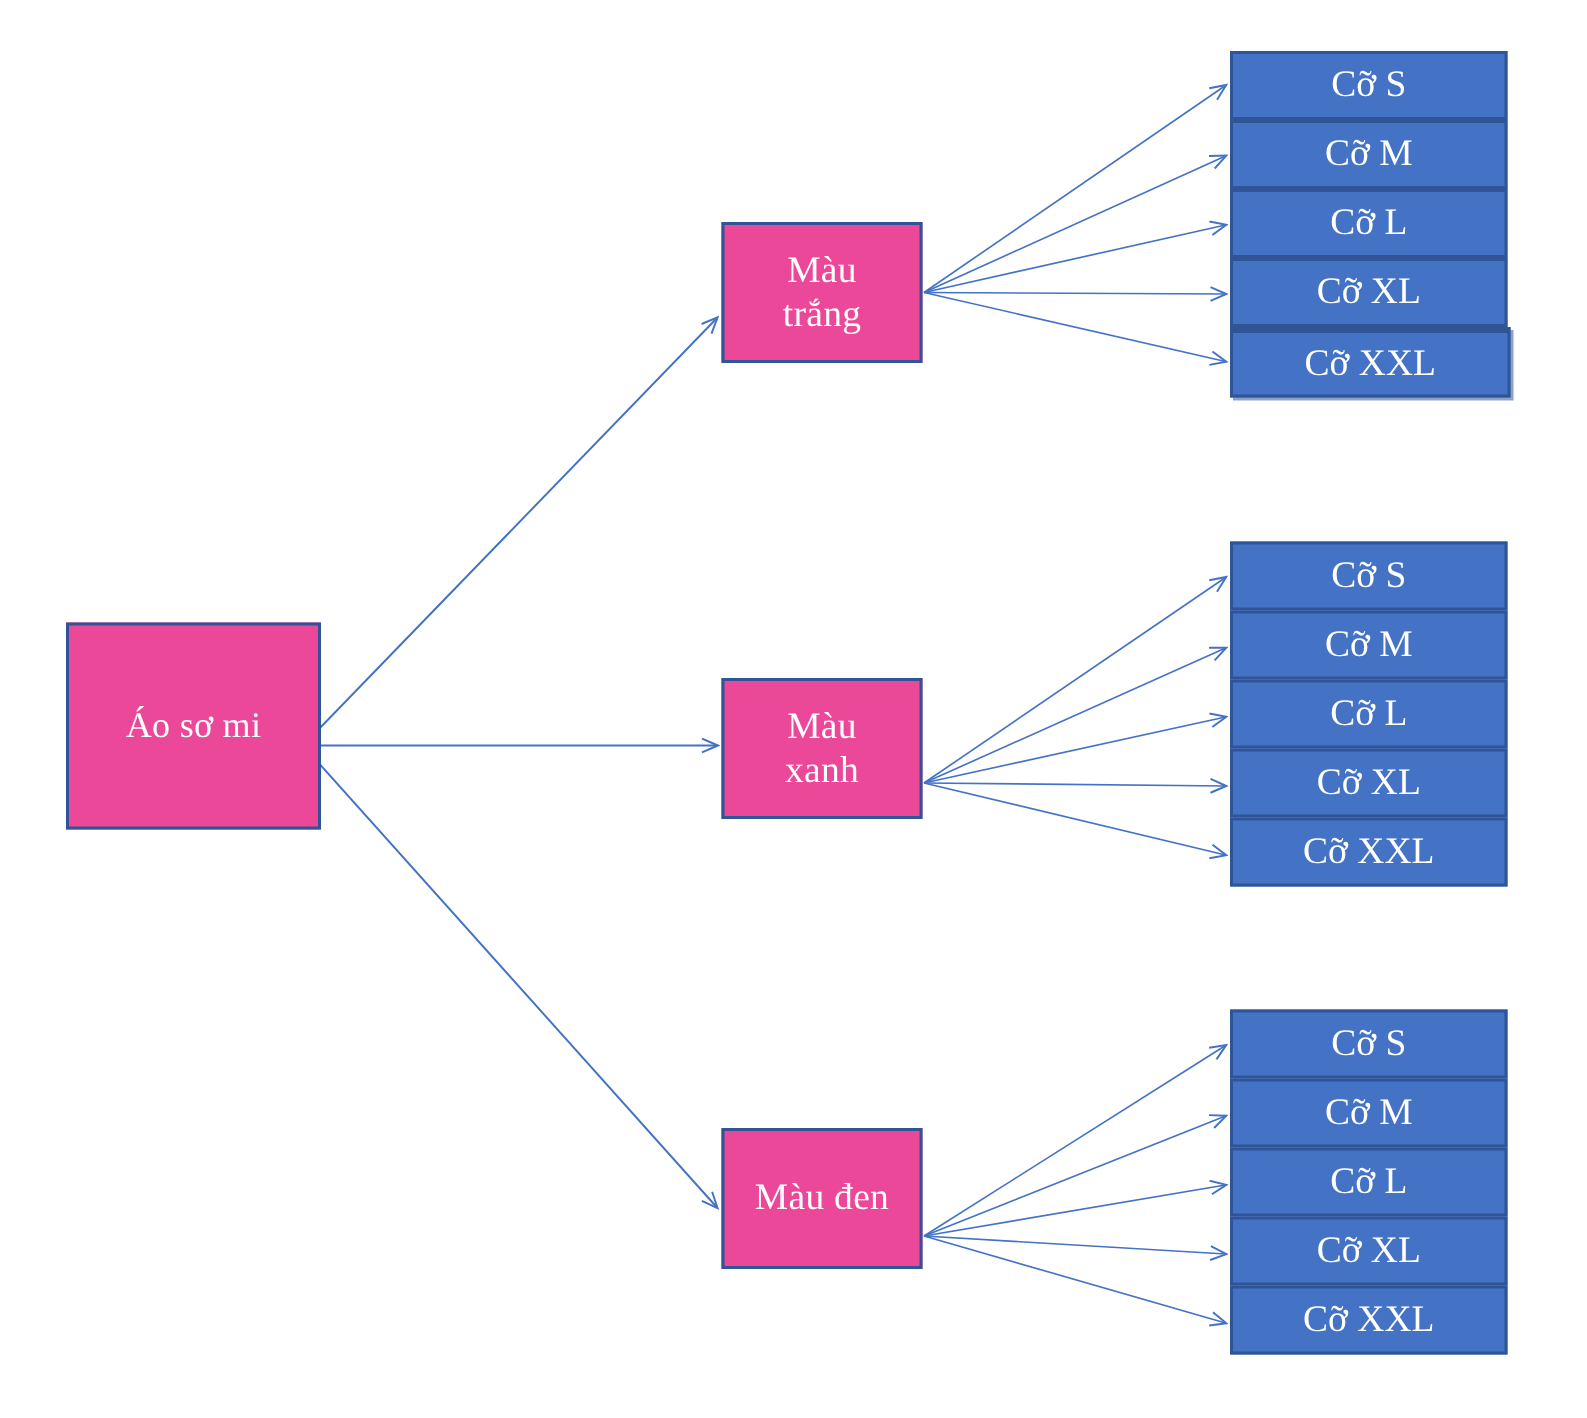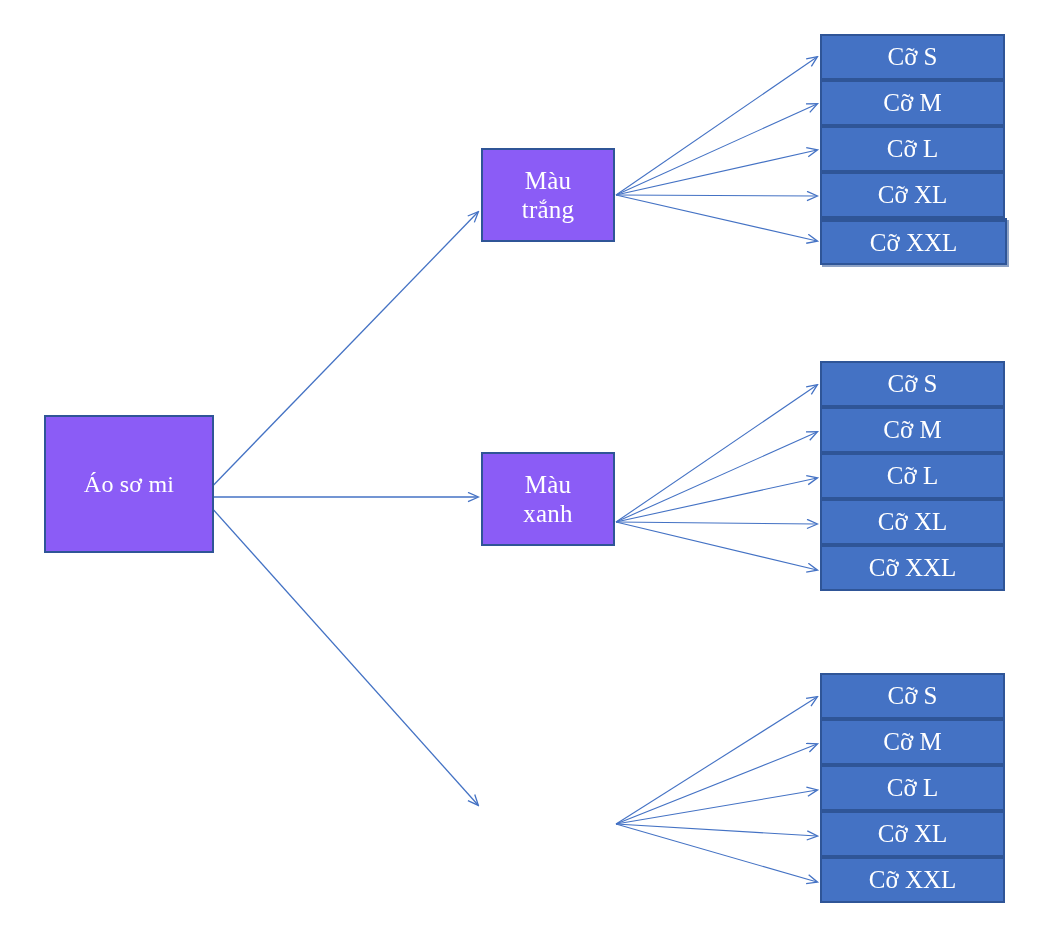--- a/index.html
+++ b/index.html
@@ -22,21 +22,21 @@
     position: absolute;
     left: 0;
     top: 0;
     width: 1058px;
     height: 945px;
     pointer-events: none;
   }
   .node {
     position: absolute;
     box-sizing: border-box;
-    background: #8b5cf6;
+    background: #ec4899;
     border: 2px solid #2F5597;
     color: #ffffff;
     display: flex;
     align-items: center;
     justify-content: center;
     text-align: center;
     line-height: 1.18;
     font-size: 25px;
     letter-spacing: 0.2px;
     white-space: pre-line;
@@ -115,20 +115,21 @@
   </svg>
 
   <div class="node root" style="left:32px; top:415px; width:170px; height:138px;margin-left:12px;">Áo sơ mi</div>
 
   <div class="node color-node" style="left:481px; top:148px; width:134px; height:94px;">Màu
 trắng</div>
 
   <div class="node color-node" style="left:481px; top:452px; width:134px; height:94px;">Màu
 xanh</div>
 
+  <div class="node color-node" style="left:481px; top:752px; width:134px; height:94px;">Màu đen</div>
 
   <div class="size-group" style="left:820px; top:34px; width:190px; height:232px;">
     <div class="size-cell" style="left:0px;  top:0px;   width:185px; height:46px;">Cỡ S</div>
     <div class="size-cell" style="left:0px;  top:46px;  width:185px; height:46px;">Cỡ M</div>
     <div class="size-cell" style="left:0px;  top:92px;  width:185px; height:46px;">Cỡ L</div>
     <div class="size-cell" style="left:0px;  top:138px; width:185px; height:46px;">Cỡ XL</div>
     <div class="size-cell emphasis shadowed" style="left:0px; top:184px; width:187px; height:47px;">Cỡ XXL</div>
   </div>
 
   <div class="size-group" style="left:820px; top:361px; width:190px; height:232px;">

